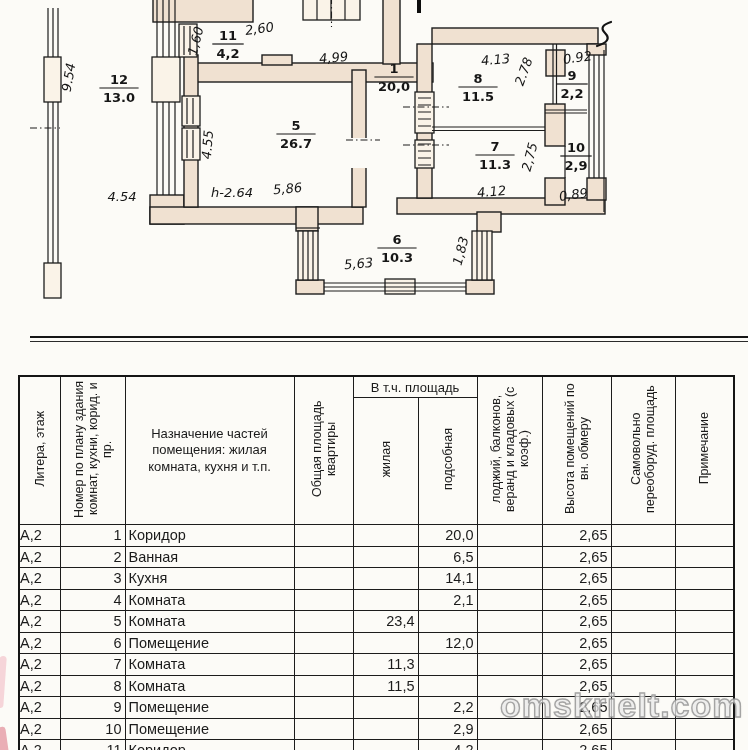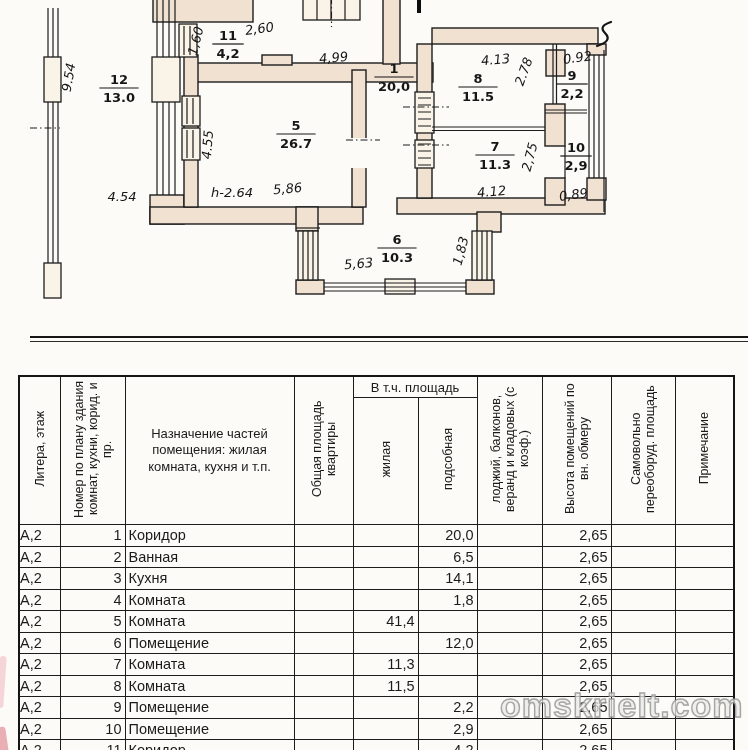--- a/index.html
+++ b/index.html
@@ -252,32 +252,32 @@
           <td class="r">2,65</td>
           <td class="r"></td>
           <td class="r"></td>
         </tr>
         <tr>
           <td class="c">А,2</td>
           <td class="r">4</td>
           <td class="l">Комната</td>
           <td class="r"></td>
           <td class="r"></td>
-          <td class="r">1,8</td>
+          <td class="r">2,1</td>
           <td class="r"></td>
           <td class="r">2,65</td>
           <td class="r"></td>
           <td class="r"></td>
         </tr>
         <tr>
           <td class="c">А,2</td>
           <td class="r">5</td>
           <td class="l">Комната</td>
           <td class="r"></td>
-          <td class="r">41,4</td>
+          <td class="r">23,4</td>
           <td class="r"></td>
           <td class="r"></td>
           <td class="r">2,65</td>
           <td class="r"></td>
           <td class="r"></td>
         </tr>
         <tr>
           <td class="c">А,2</td>
           <td class="r">6</td>
           <td class="l">Помещение</td>

